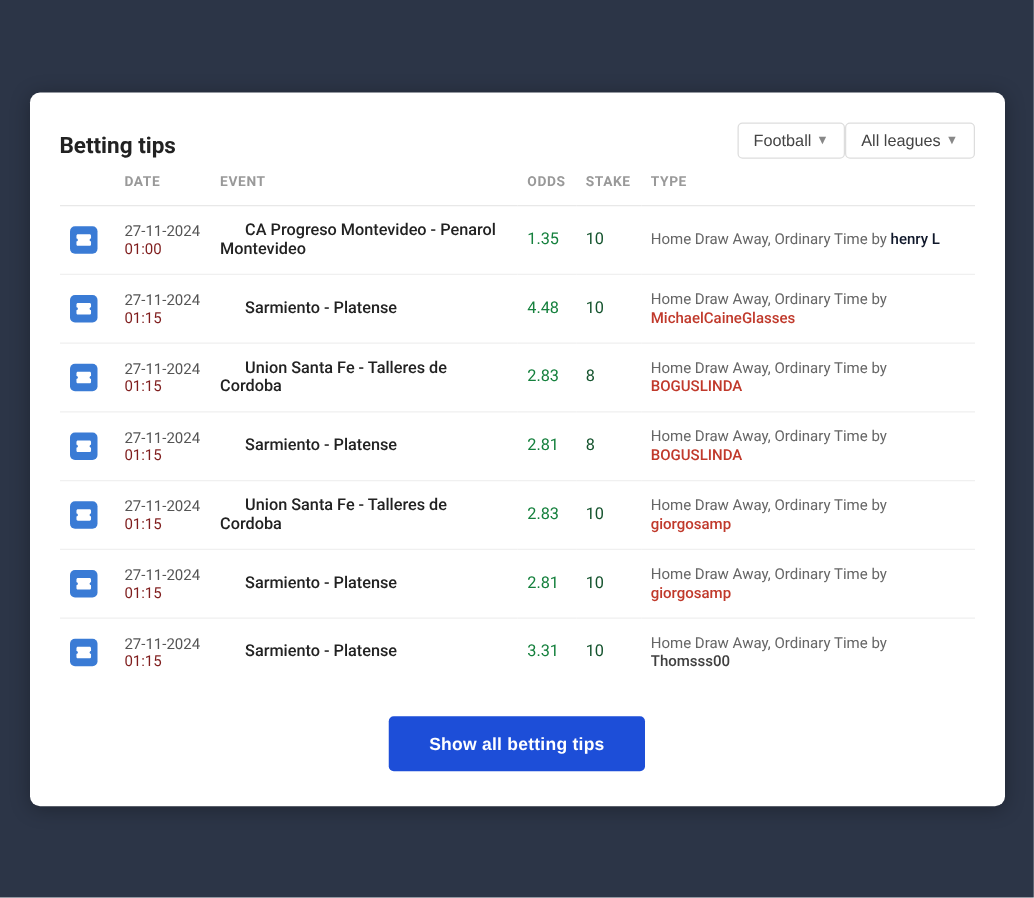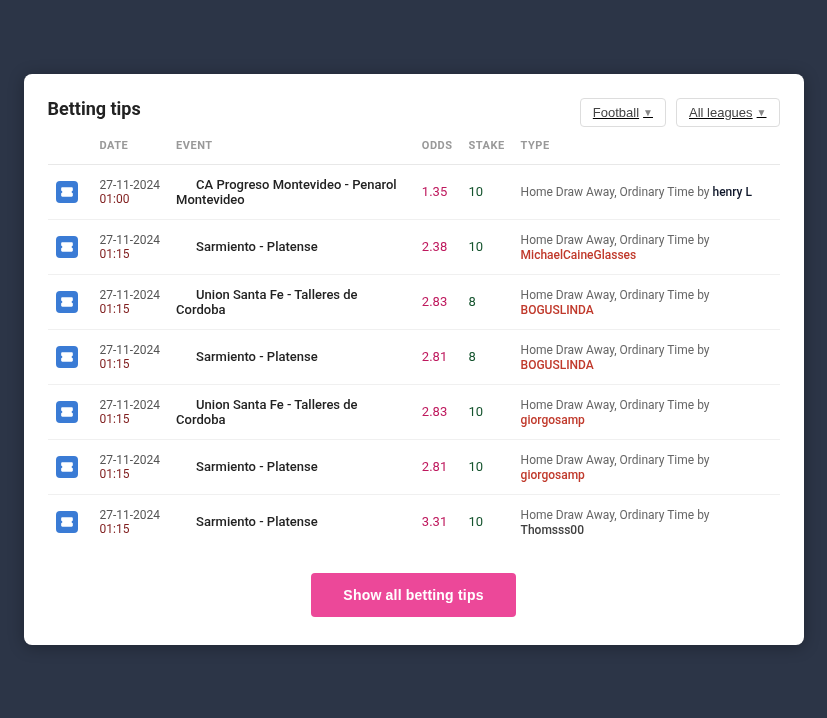--- a/index.html
+++ b/index.html
@@ -14,32 +14,30 @@
     }
     .card {
       background: #fff;
       border-radius: 8px;
       width: 780px;
       padding: 24px;
       box-shadow: 0 2px 16px rgba(0,0,0,0.3);
     }
     .header {
       display: flex;
-      align-items: flex-start;
+      align-items: flex-end;
       justify-content: space-between;
     }
     .header-title {
       font-size: 18px;
       font-weight: 700;
       color: #222;
     }
     .header-filters {
       display: flex;
-      gap: 10px;
-      text-decoration: underline;
     }
     .filter-btn {
       display: flex;
       align-items: center;
       gap: 4px;
       border: 1px solid #ddd;
       border-radius: 4px;
       padding: 6px 12px;
       background: #fff;
       font-size: 13px;
@@ -123,42 +121,42 @@
       fill: white;
     }
     .event-name {
       font-weight: 500;
       color: #222;
       font-size: 13px;
       margin-left: 20px;
     }
     .odds-val {
       font-size: 13px;
-      color: #be185d;
+      color: #15803d;
     }
     .stake-val {
       font-size: 13px;
       color: #14532d;
     }
     .type-text {
       font-size: 12px;
       color: #666;
     }
     .author-link {
       color: #c0392b;
       text-decoration: none;
       font-weight: 500;
     }
     .show-btn-wrapper {
       text-align: center;
       margin-top: 24px;
       padding-bottom: 4px;
     }
     .show-btn {
-      background: #ec4899;
+      background: #1d4ed8;
       color: #fff;
       border: none;
       border-radius: 4px;
       padding: 14px 32px;
       font-size: 14px;
       font-weight: 600;
       cursor: pointer;
       letter-spacing: 0.2px;
     }
   </style>
@@ -216,21 +214,21 @@
       <path d="M20 12c0-1.1.9-2 2-2V6c0-1.1-.9-2-2-2H4c-1.1 0-2 .9-2 2v4c1.1 0 2 .9 2 2s-.9 2-2 2v4c0 1.1.9 2 2 2h16c1.1 0 2-.9 2-2v-4c-1.1 0-2-.9-2-2z"></path>
     </svg>
   </div></td>
           <td>
             <div class="date-cell">
               <div>27-11-2024</div>
               <div class="time">01:15</div>
             </div>
           </td>
           <td><span class="event-name">Sarmiento - Platense</span></td>
-          <td><span class="odds-val">2.38</span></td>
+          <td><span class="odds-val">4.48</span></td>
           <td><span class="stake-val">10</span></td>
           <td><span class="type-text">Home Draw Away, Ordinary Time by <a href="#" class="author-link" style="color:#c0392b">MichaelCaineGlasses</a></span></td>
         </tr>
         <tr>
           <td><div class="ticket-icon">
     <svg viewBox="0 0 24 24" xmlns="http://www.w3.org/2000/svg">
       <path d="M20 12c0-1.1.9-2 2-2V6c0-1.1-.9-2-2-2H4c-1.1 0-2 .9-2 2v4c1.1 0 2 .9 2 2s-.9 2-2 2v4c0 1.1.9 2 2 2h16c1.1 0 2-.9 2-2v-4c-1.1 0-2-.9-2-2z"></path>
     </svg>
   </div></td>
           <td>

